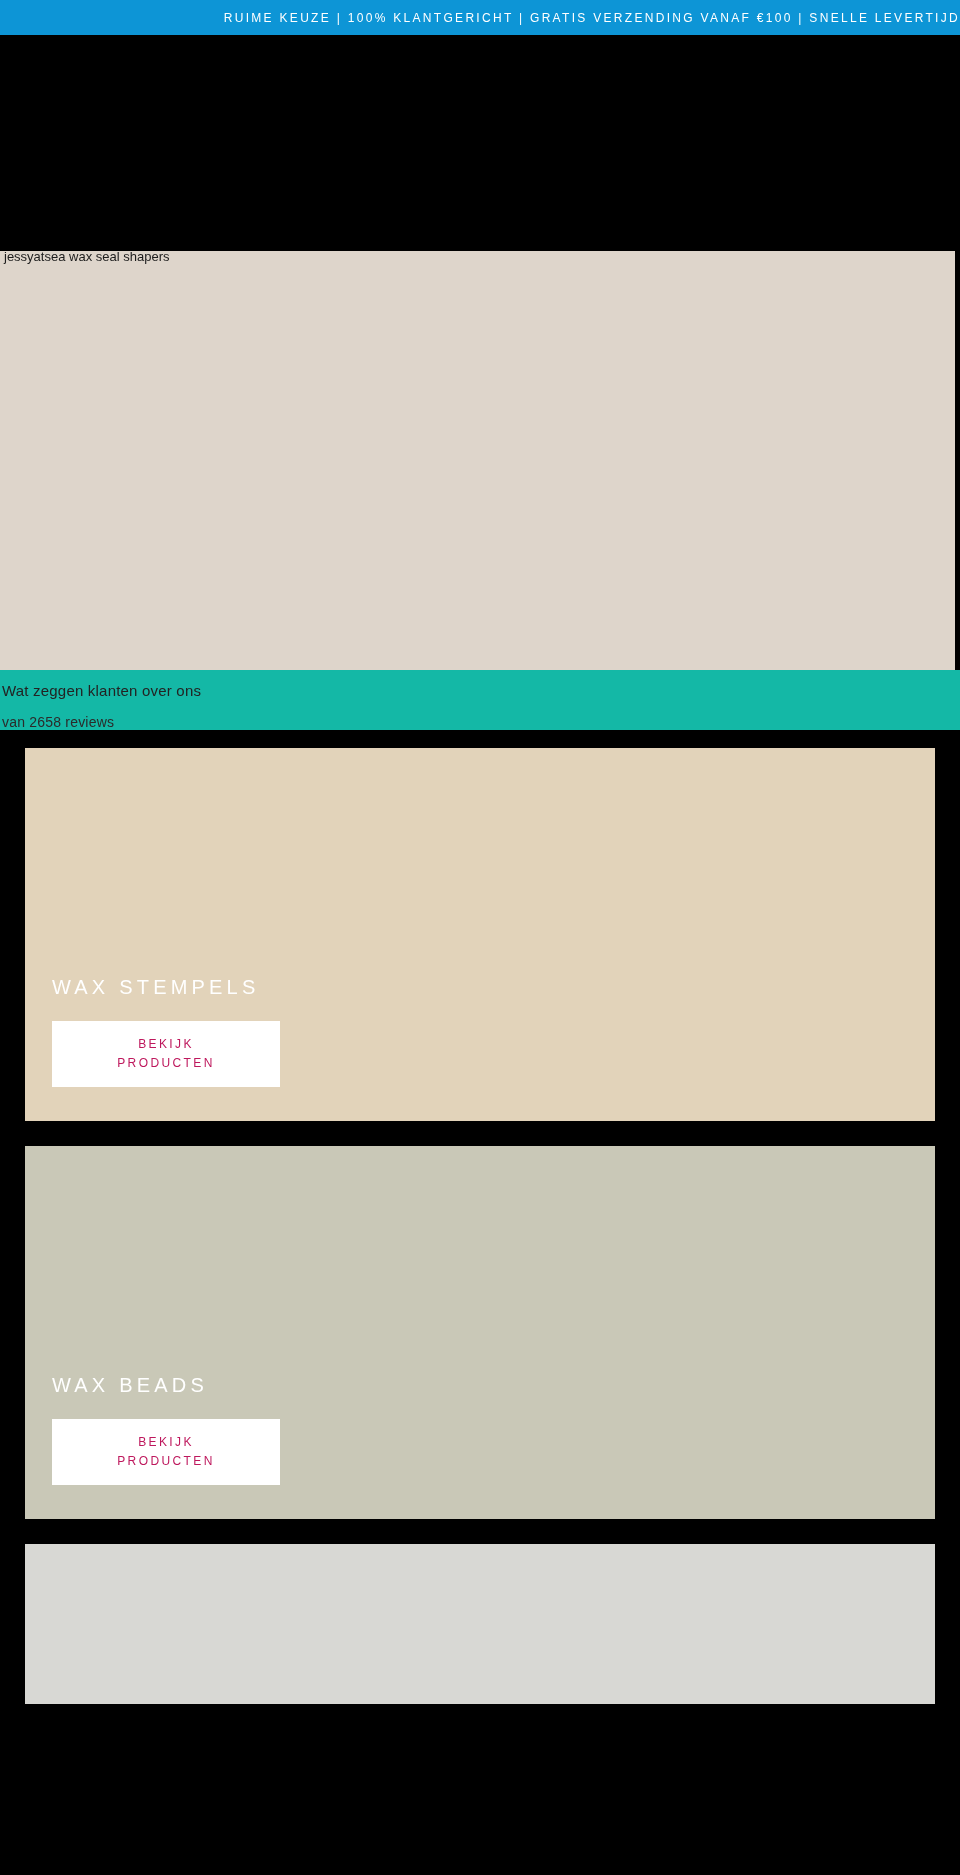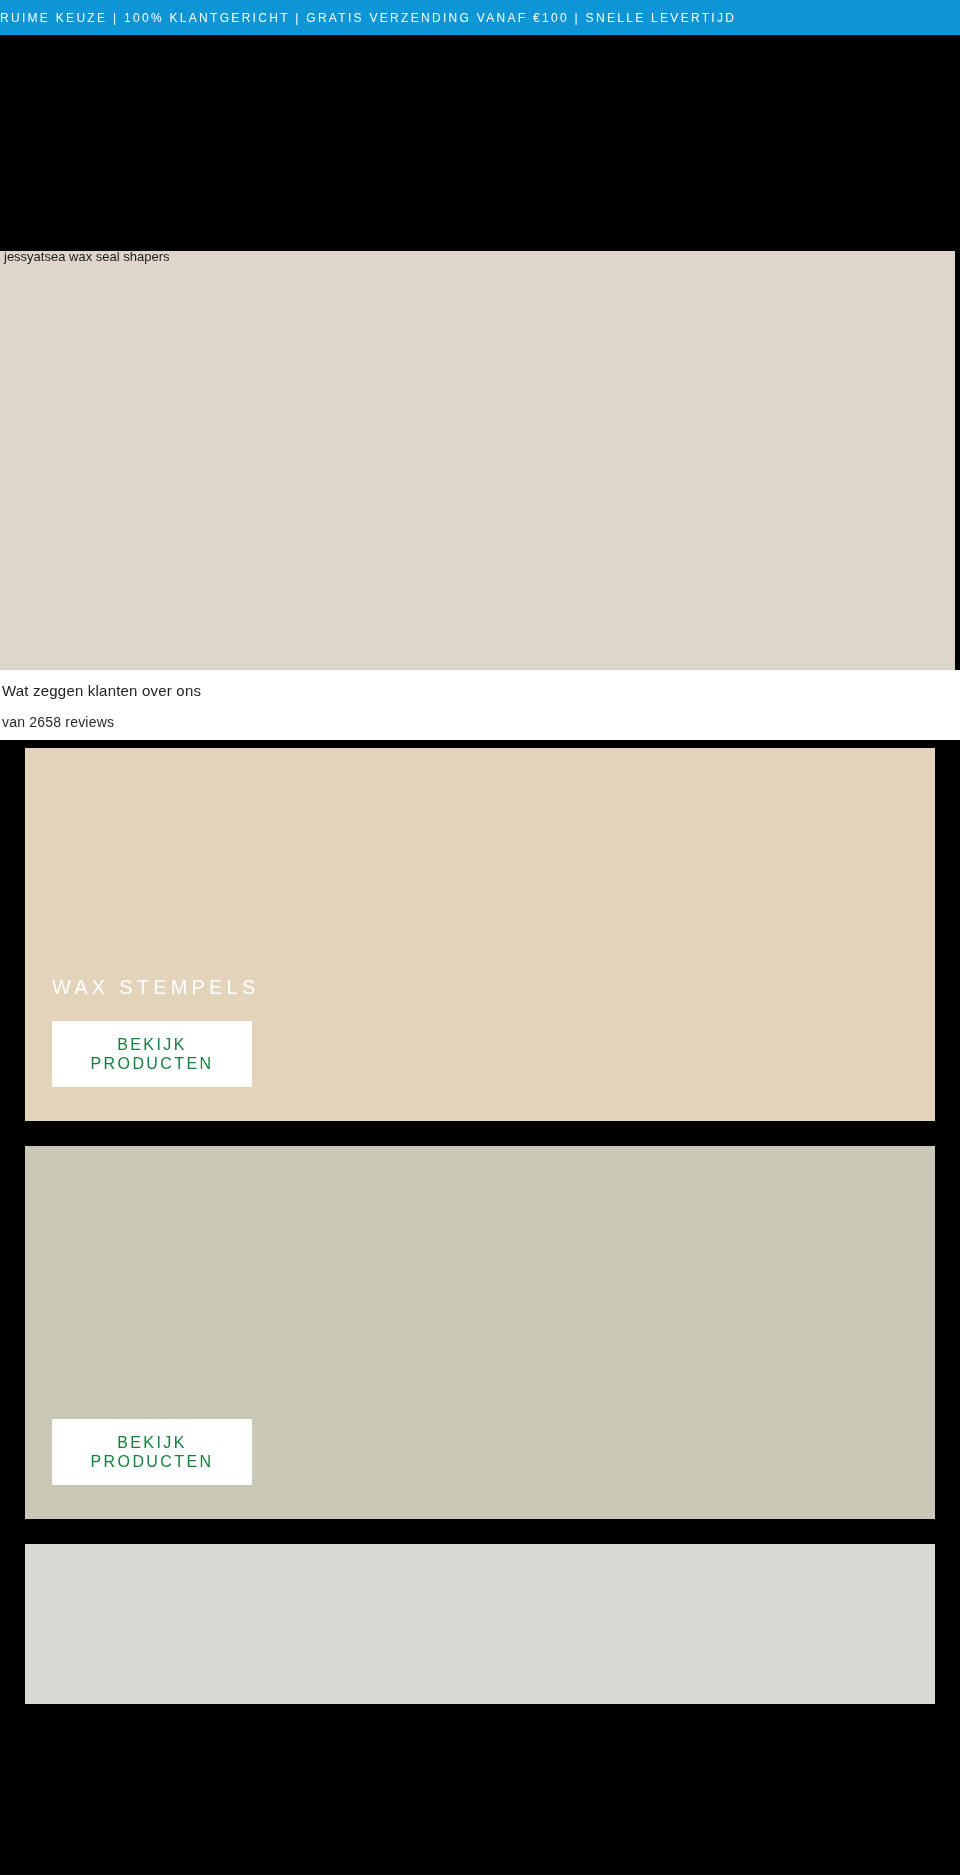--- a/index.html
+++ b/index.html
@@ -19,21 +19,21 @@
   
   .announcement-bar {
     position: absolute;
     left: 0;
     top: 0;
     width: 960px;
     height: 35px;
     background: #0d95d6;
     display: flex;
     align-items: center;
-    justify-content: flex-start;
+    justify-content: flex-end;
   }
   .announcement-text {
     color: #ffffff;
     font-size: 12px;
     letter-spacing: 2.3px;
     line-height: 1;
     white-space: nowrap;
     font-weight: 400;
   }
 
@@ -67,22 +67,22 @@
     line-height: 16px;
     white-space: nowrap;
   }
 
   
   .reviews-block {
     position: absolute;
     left: 0;
     top: 670px;
     width: 960px;
-    height: 70px;
-    background: #ffffff;
+    height: 60px;
+    background: #14b8a6;
   }
   .reviews-heading {
     position: absolute;
     left: 2px;
     top: 12px;
     font-size: 15px;
     color: #232323;
     letter-spacing: 0.2px;
     white-space: nowrap;
   }
@@ -133,27 +133,27 @@
     color: #ffffff;
     font-size: 20px;
     letter-spacing: 4.2px;
     line-height: 1.2;
     margin: 0 0 22px 0;
     font-weight: 400;
     white-space: nowrap;
   }
   .card-button {
     display: block;
-    width: 200px;
+    width: 228px;
     padding: 14px 0;
     background: #ffffff;
     border: none;
-    color: #15803d;
+    color: #be185d;
     font-family: "Liberation Sans", sans-serif;
-    font-size: 16px;
+    font-size: 12px;
     letter-spacing: 2.4px;
     line-height: 19px;
     text-align: center;
     cursor: pointer;
     box-sizing: border-box;
   }
   .card-button .btn-line {
     display: block;
     white-space: nowrap;
   }
@@ -182,20 +182,21 @@
       <h2 class="card-title">WAX STEMPELS</h2>
       <button class="card-button">
         <span class="btn-line">BEKIJK</span>
         <span class="btn-line">PRODUCTEN</span>
       </button>
     </div>
   </div>
 
   <div class="collection-card card-2">
     <div class="card-content">
+      <h2 class="card-title">WAX BEADS</h2>
       <button class="card-button">
         <span class="btn-line">BEKIJK</span>
         <span class="btn-line">PRODUCTEN</span>
       </button>
     </div>
   </div>
 
   <div class="collection-card card-3"></div>
 
 </div>

